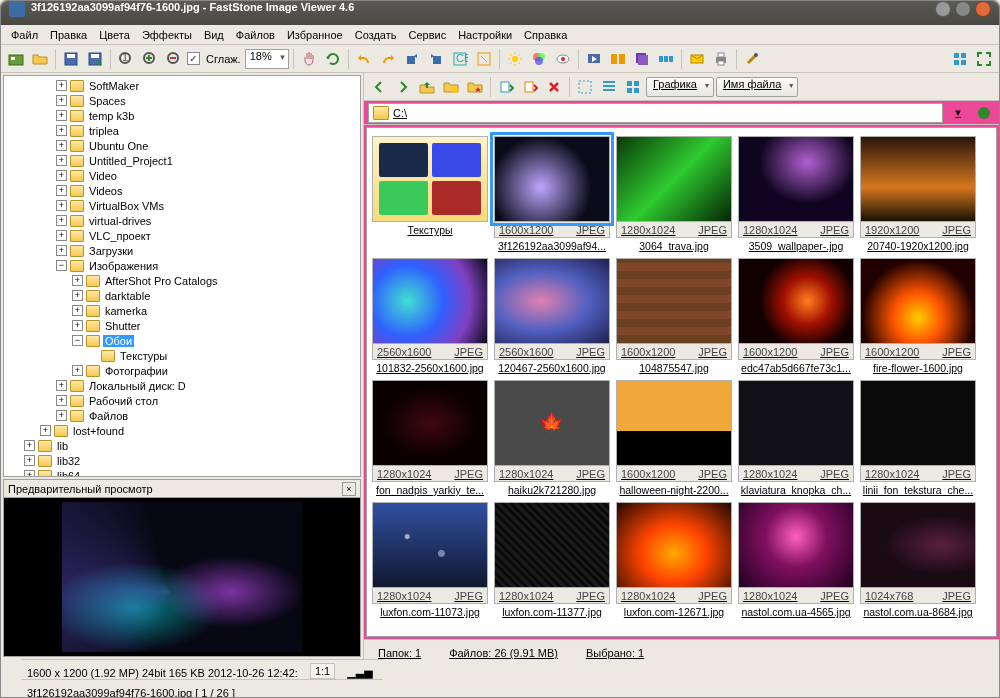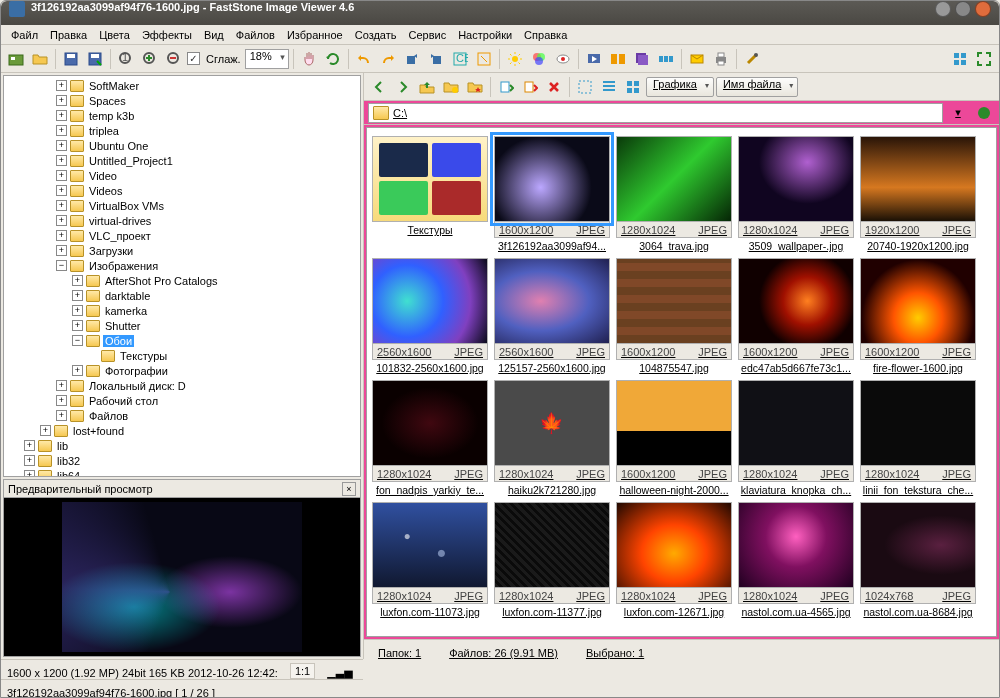--- a/index.html
+++ b/index.html
@@ -67,21 +67,21 @@
 .thumb-img.folder > div { border-radius: 2px; }
 .thumb.selected .thumb-img { outline: 3px solid #3399ff; outline-offset: 1px; }
 .thumb-meta { width: 116px; height: 16px; background: #ece9e2; border: 1px solid #b0b0b0; border-top: none; display: flex; justify-content: space-between; padding: 0 4px; font-size: 10px; color: #444; align-items: center; }
 .thumb-name { width: 118px; text-align: center; font-size: 10.5px; padding-top: 2px; white-space: nowrap; overflow: hidden; text-overflow: ellipsis; }
 
 
 .status1, .status2, .statusR { height: 20px; background: #ece9e2; border-top: 1px solid #c8c4bb; display: flex; align-items: flex-end; padding: 0 6px; font-size: 10.5px; gap: 12px; }
 .status1 { justify-content: flex-start; }
 .status1 .cell { border: 1px solid #c8c4bb; padding: 1px 4px; background: #f5f3ee; }
 .statusR .cell { padding: 0 8px; }
-.bottom { display: flex; }
+.bottom { display: flex; padding-left: 20px; }
 .bottom-left { width: 362px; }
 .bottom-right { flex: 1; }
 
 
 .tv-dark { background: radial-gradient(circle at 40% 60%, rgba(120,80,255,.5), #0a0a18 60%); }
 .tv-green { background: linear-gradient(135deg, #0a3a0a, #2fca2f 50%, #052505); }
 .tv-nebula { background: radial-gradient(ellipse at 60% 30%, #b060d0, #100520 50%); }
 .tv-sunset { background: linear-gradient(#2a1508, #d67820 60%, #1a1005); }
 .tv-abstract { background: radial-gradient(circle at 30% 50%, #40e0d0, #3060ff 40%, #8040c0 70%, #0a0a1a); }
 .tv-pinkblue { background: radial-gradient(ellipse at 40% 50%, #e080b0, #5060c0 50%, #202050); }
@@ -588,21 +588,21 @@
             <span>JPEG</span>
           </div>
           <div class="thumb-name">101832-2560x1600.jpg</div>
         </div>
         <div class="thumb">
           <div class="thumb-img tv-pinkblue"></div>
           <div class="thumb-meta">
             <span>2560x1600</span>
             <span>JPEG</span>
           </div>
-          <div class="thumb-name">125157-2560x1600.jpg</div>
+          <div class="thumb-name">120467-2560x1600.jpg</div>
         </div>
         <div class="thumb">
           <div class="thumb-img tv-wood"></div>
           <div class="thumb-meta">
             <span>1600x1200</span>
             <span>JPEG</span>
           </div>
           <div class="thumb-name">104875547.jpg</div>
         </div>
         <div class="thumb">
@@ -636,21 +636,21 @@
             <span>JPEG</span>
           </div>
           <div class="thumb-name">haiku2k721280.jpg</div>
         </div>
         <div class="thumb">
           <div class="thumb-img tv-halloween"></div>
           <div class="thumb-meta">
             <span>1600x1200</span>
             <span>JPEG</span>
           </div>
-          <div class="thumb-name">halloween-night-2000...</div>
+          <div class="thumb-name">halloween-night-2200...</div>
         </div>
         <div class="thumb">
           <div class="thumb-img tv-keyboard"></div>
           <div class="thumb-meta">
             <span>1280x1024</span>
             <span>JPEG</span>
           </div>
           <div class="thumb-name">klaviatura_knopka_ch...</div>
         </div>
         <div class="thumb">

